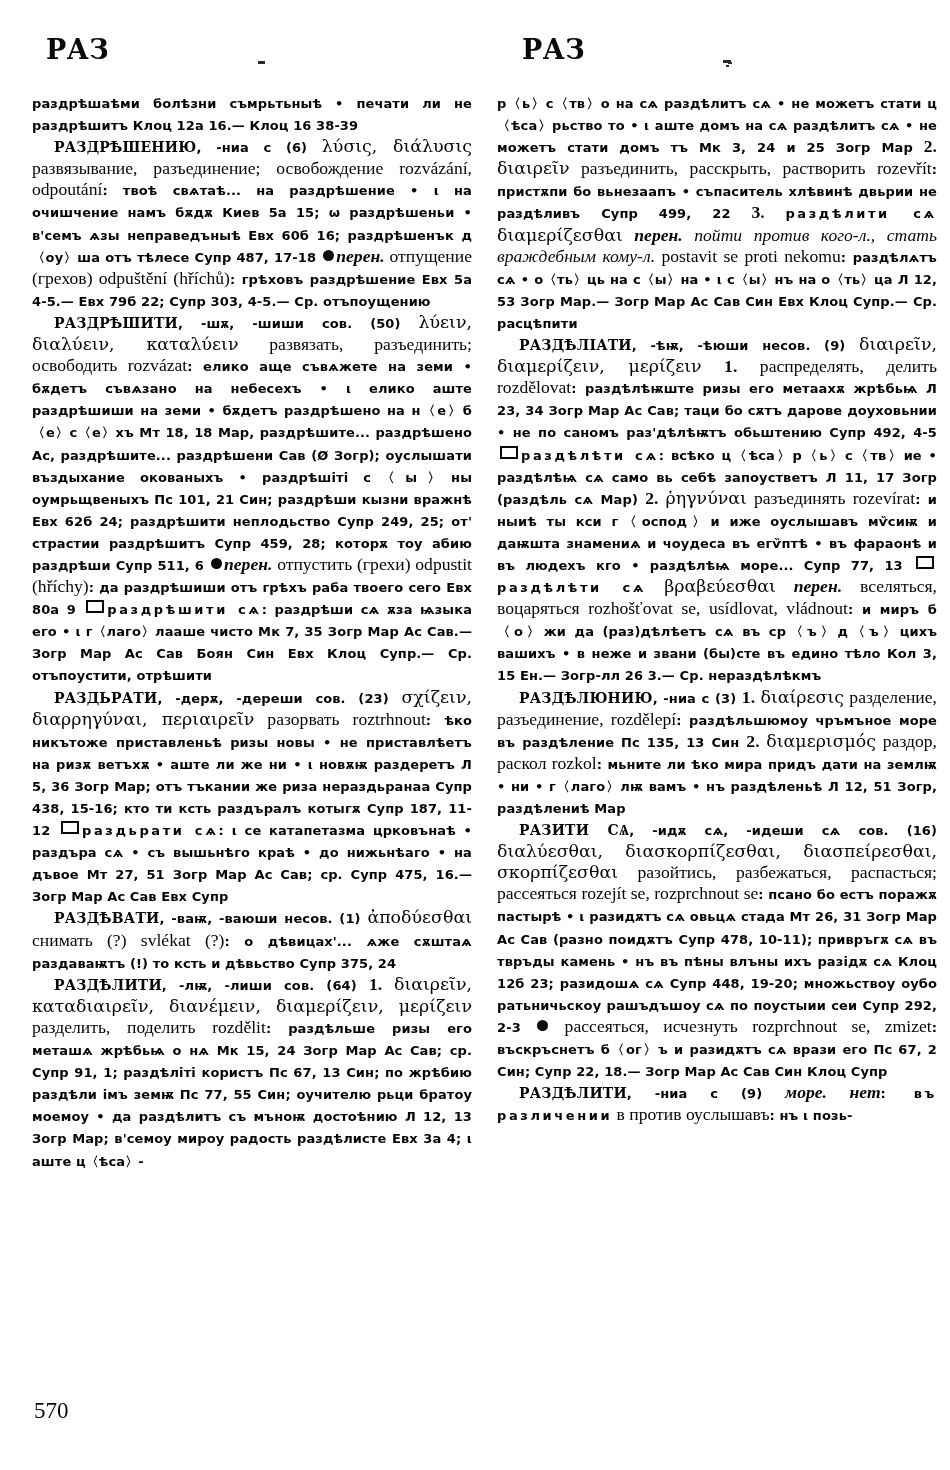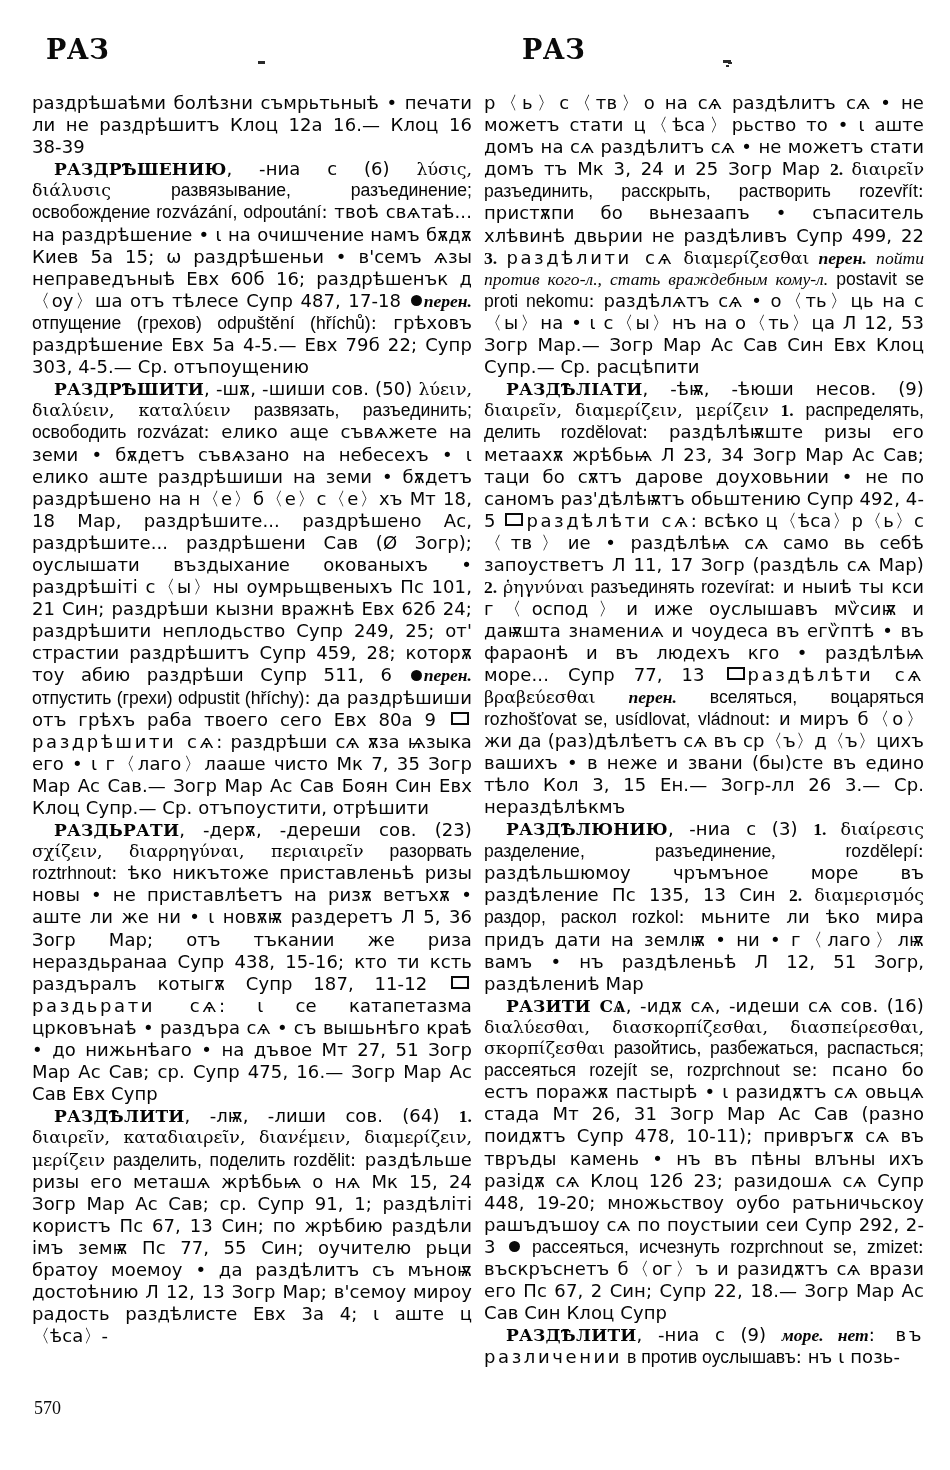--- a/index.html
+++ b/index.html
@@ -64,52 +64,52 @@
     position: absolute;
     top: 0;
     width: 440px;
     text-align: justify;
     text-justify: inter-word;
     font-size: 17.6px;
     line-height: 21.1px;
     hyphens: manual;
   }
   .col.left  { left: 32px; }
-  .col.right { left: 484px; }
+  .col.right { left: 497px; }
 
   .entry { margin: 0; padding: 0; }
   .entry + .entry { text-indent: 22px; }
 
   
   .hw {
     font-family: "DejaVu Serif", serif;
     font-weight: 700;
-    font-size: 17px;
+    font-size: 14px;
     letter-spacing: 0.2px;
   }
   
   .ocs {
     font-family: "DejaVu Sans", sans-serif;
-    font-weight: 400;
-    font-size: 18px;
+    font-weight: 700;
+    font-size: 13px;
     letter-spacing: 0.1px;
   }
   
   .ocs.sp { letter-spacing: 2.6px; }
   
   .gk {
     font-family: "DejaVu Serif", serif;
     font-size: 17.4px;
   }
   
   .it { font-style: italic; }
   .bi { font-style: italic; font-weight: 700; }
   .bo { font-weight: 700; }
   
-  .ro { font-family: Liberation Sans, sans-serif; }
+  .ro { font-family: Liberation Serif, serif; }
 
   .bullet-filled {
     display: inline-block;
     width: 11px; height: 11px;
     border-radius: 50%;
     background: #0a0a0a;
     vertical-align: 0.5px;
     margin: 0 2px;
   }
   .bullet-open {
@@ -118,21 +118,21 @@
     border: 2px solid #0a0a0a;
     vertical-align: 1px;
     margin: 0 3px;
   }
 
   .folio {
     position: absolute;
     left: 34px;
     top: 1398px;
     font-family: "Liberation Serif", serif;
-    font-size: 18px;
+    font-size: 23px;
     font-weight: 400;
     color: #0a0a0a;
   }
 </style>
 </head>
 <body>
 
 <div class="page">
 
   <div class="head-row">
@@ -157,20 +157,23 @@
       </div>
 
       <div class="entry">
         <span class="hw">РАЗДРѢШИТИ</span><span class="ocs">, -шѫ, -шиши сов. (50) </span><span class="gk">λύειν, διαλύειν, καταλύειν</span><span class="ro"> развязать, разъединить; освободить </span><span class="ro">rozvázat</span><span class="ocs">: елико аще съвѧжете на земи  •  бѫдетъ съвѧзано на небесехъ  •  ι елико аште раздрѣшиши на земи  •  бѫдетъ раздрѣшено на н〈е〉б〈е〉с〈е〉хъ Мт 18, 18 Мар, раздрѣшите... раздрѣшено Ас, раздрѣшите... раздрѣшени Сав (Ø Зогр); оуслышати въздыхание окованыхъ  •  раздрѣшiтi с〈ы〉ны оумрьщвеныхъ Пс 101, 21 Син; раздрѣши кызни вражнѣ Евх 62б 24; раздрѣшити неплодьство Супр 249, 25; от' страстии раздрѣшитъ Супр 459, 28; которѫ тоу абию раздрѣши Супр 511, 6 </span><span class="bullet-filled"></span><span class="bi">перен.</span><span class="ro"> отпустить (грехи) </span><span class="ro">odpustit (hříchy)</span><span class="ocs">: да раздрѣшиши отъ грѣхъ раба твоего сего Евх 80а 9 </span><span class="bullet-open"></span><span class="ocs sp">раздрѣшити сѧ</span><span class="ocs">: раздрѣши сѧ ѫза ѩзыка его  •  ι г〈лаго〉лааше чисто Мк 7, 35 Зогр Мар Ас Сав.— Зогр Мар Ас Сав Боян Син Евх Клоц Супр.— Ср. отъпоустити, отрѣшити</span>
       </div>
 
       <div class="entry">
         <span class="hw">РАЗДЬРАТИ</span><span class="ocs">, -дерѫ, -дереши сов. (23) </span><span class="gk">σχίζειν, διαρρηγύναι, περιαιρεῖν</span><span class="ro"> разорвать </span><span class="ro">roztrhnout</span><span class="ocs">: ѣко никътоже приставленьѣ ризы новы  •  не приставлѣетъ на ризѫ ветъхѫ  •  аште ли же ни  •  ι новѫѭ раздеретъ Л 5, 36 Зогр Мар; отъ тъкании же риза нераздьранаа Супр 438, 15-16; кто ти ксть раздъралъ котыгѫ Супр 187, 11-12 </span><span class="bullet-open"></span><span class="ocs sp">раздьрати сѧ</span><span class="ocs">: ι се катапетазма црковънаѣ  •  раздъра сѧ  •  съ вышьнѣго краѣ  •  до нижьнѣаго  •  на дъвое Мт 27, 51 Зогр Мар Ас Сав; ср. Супр 475, 16.— Зогр Мар Ас Сав Евх Супр</span>
       </div>
 
+      <div class="entry">
+        <span class="hw">РАЗДѢВАТИ</span><span class="ocs">, -ваѭ, -ваюши несов. (1) </span><span class="gk">ἀποδύεσθαι</span><span class="ro"> снимать (?) </span><span class="ro">svlékat (?)</span><span class="ocs">: о дѣвицах'... ѧже сѫштаѧ раздаваѭтъ (!) то ксть и дѣвьство Супр 375, 24</span>
+      </div>
 
       <div class="entry">
         <span class="hw">РАЗДѢЛИТИ</span><span class="ocs">, -лѭ, -лиши сов. (64) </span><span class="bo">1.</span> <span class="gk">διαιρεῖν, καταδιαιρεῖν, διανέμειν, διαμερίζειν, μερίζειν</span><span class="ro"> разделить, поделить </span><span class="ro">rozdělit</span><span class="ocs">: раздѣльше ризы его меташѧ жрѣбьѩ о нѧ Мк 15, 24 Зогр Мар Ас Сав; ср. Супр 91, 1; раздѣлiтi користъ Пс 67, 13 Син; по жрѣбию раздѣли iмъ земѭ Пс 77, 55 Син; оучителю рьци братоу моемоу  •  да раздѣлитъ съ мъноѭ достоѣнию Л 12, 13 Зогр Мар; в'семоу мироу радость раздѣлисте Евх 3а 4; ι аште ц〈ѣса〉-</span>
       </div>
 
     </div>
 
     <div class="col right">
 
       <div class="entry">

